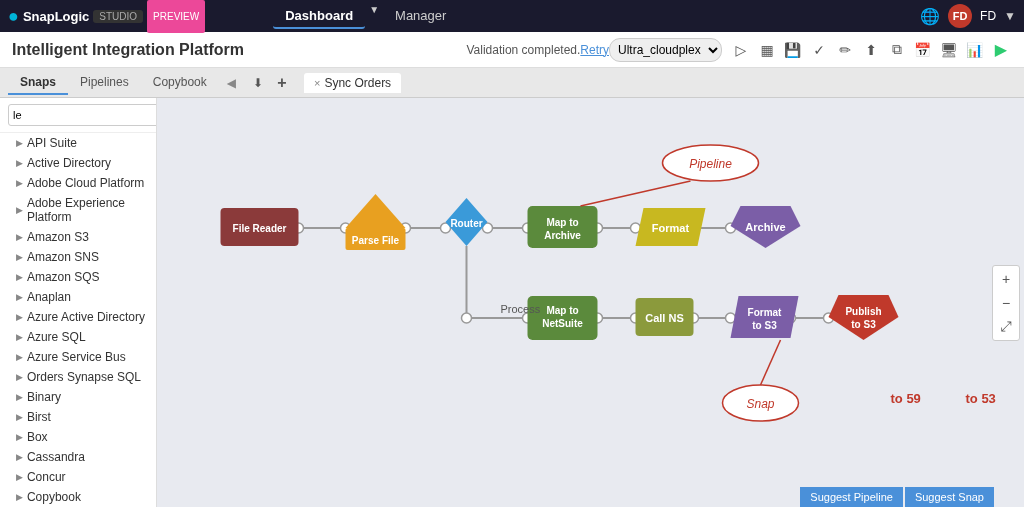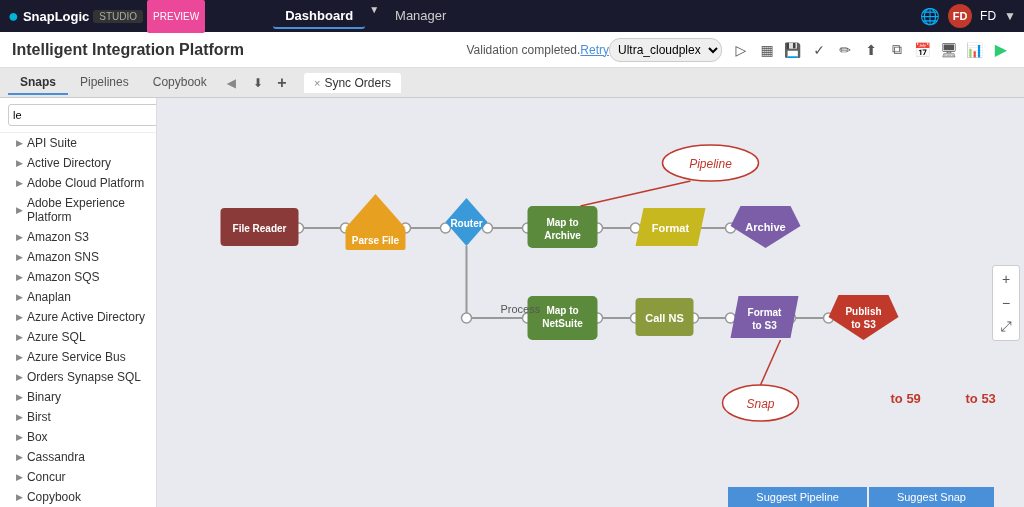--- a/index.html
+++ b/index.html
@@ -72,21 +72,21 @@
     .zoom-btn { width: 22px; height: 22px; display: flex; align-items: center; justify-content: center; cursor: pointer; font-size: 14px; color: #555; }
 
     
     .pipeline-svg { width: 100%; height: 100%; }
 
     
     #bottombar {
       position: absolute; bottom: 0; right: 30px; display: flex; gap: 2px;
     }
     .suggest-btn {
-      background: #4a90d9; color: white; font-size: 11px; padding: 4px 28px; cursor: pointer; border: none;
+      background: #4a90d9; color: white; font-size: 11px; padding: 4px 10px; cursor: pointer; border: none;
     }
 
     
     .snap-node { cursor: pointer; }
   </style>
 </head>
 <body>
 
 <div id="topbar">
   <div class="logo-area">

